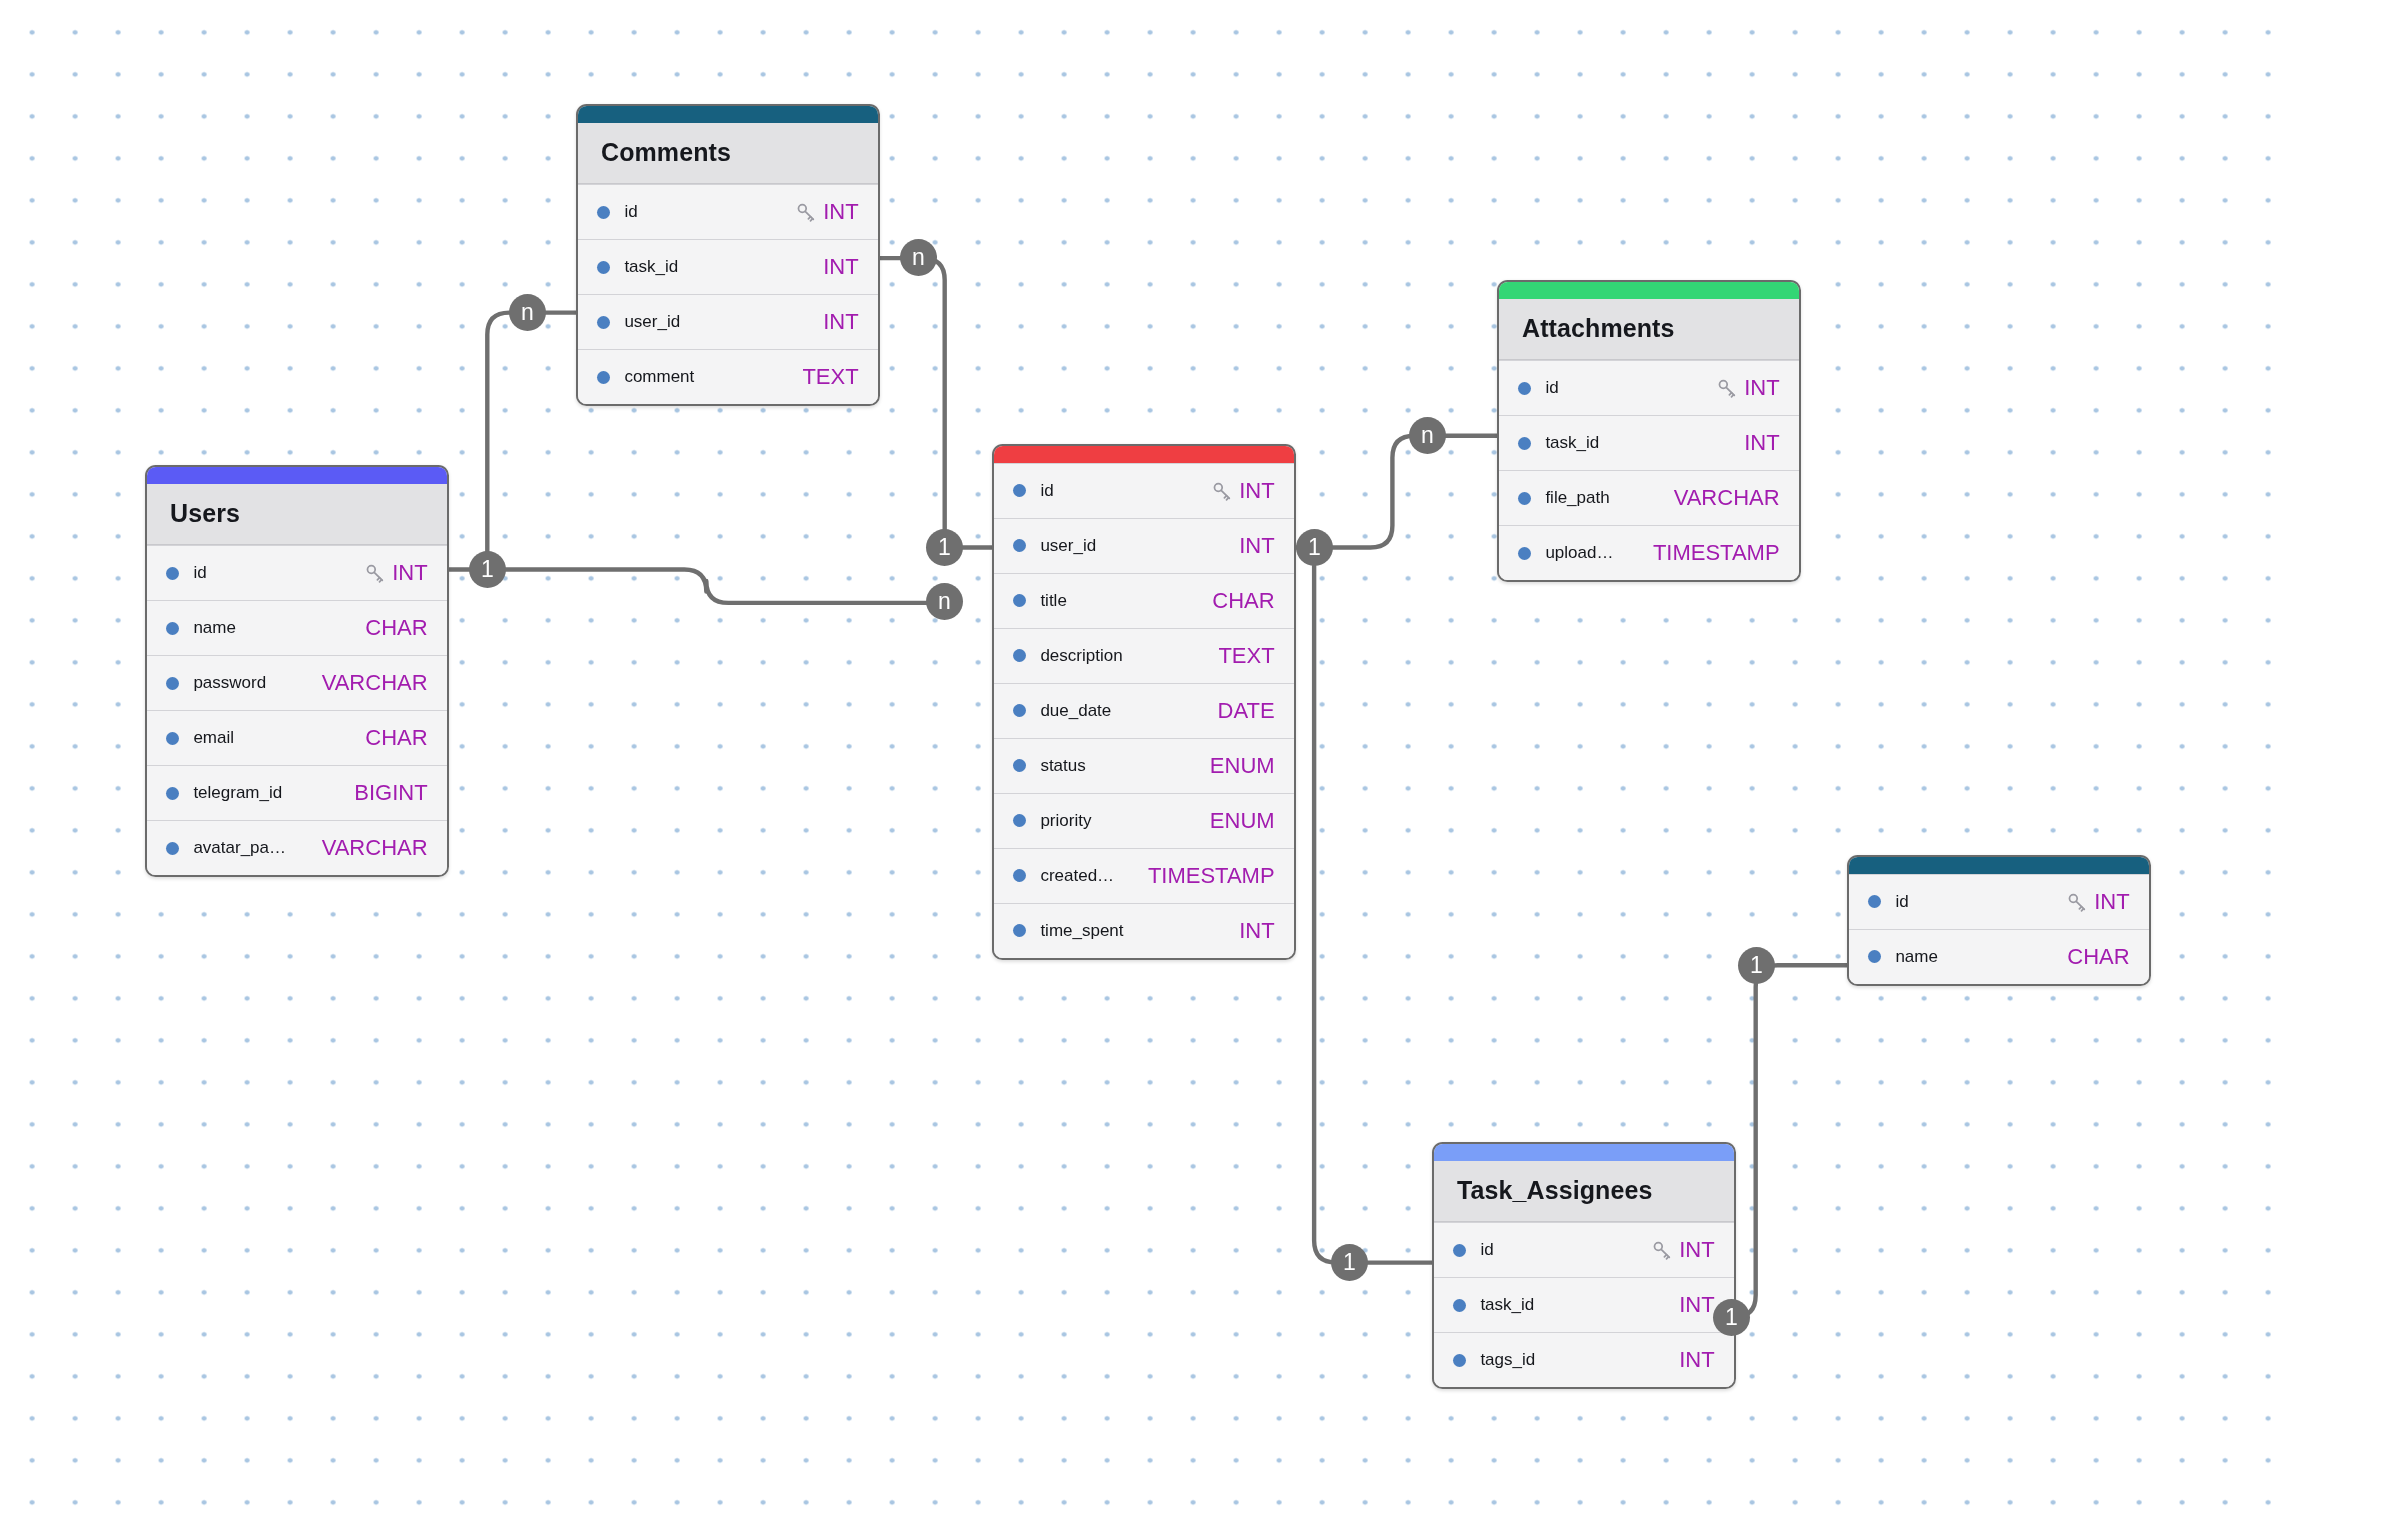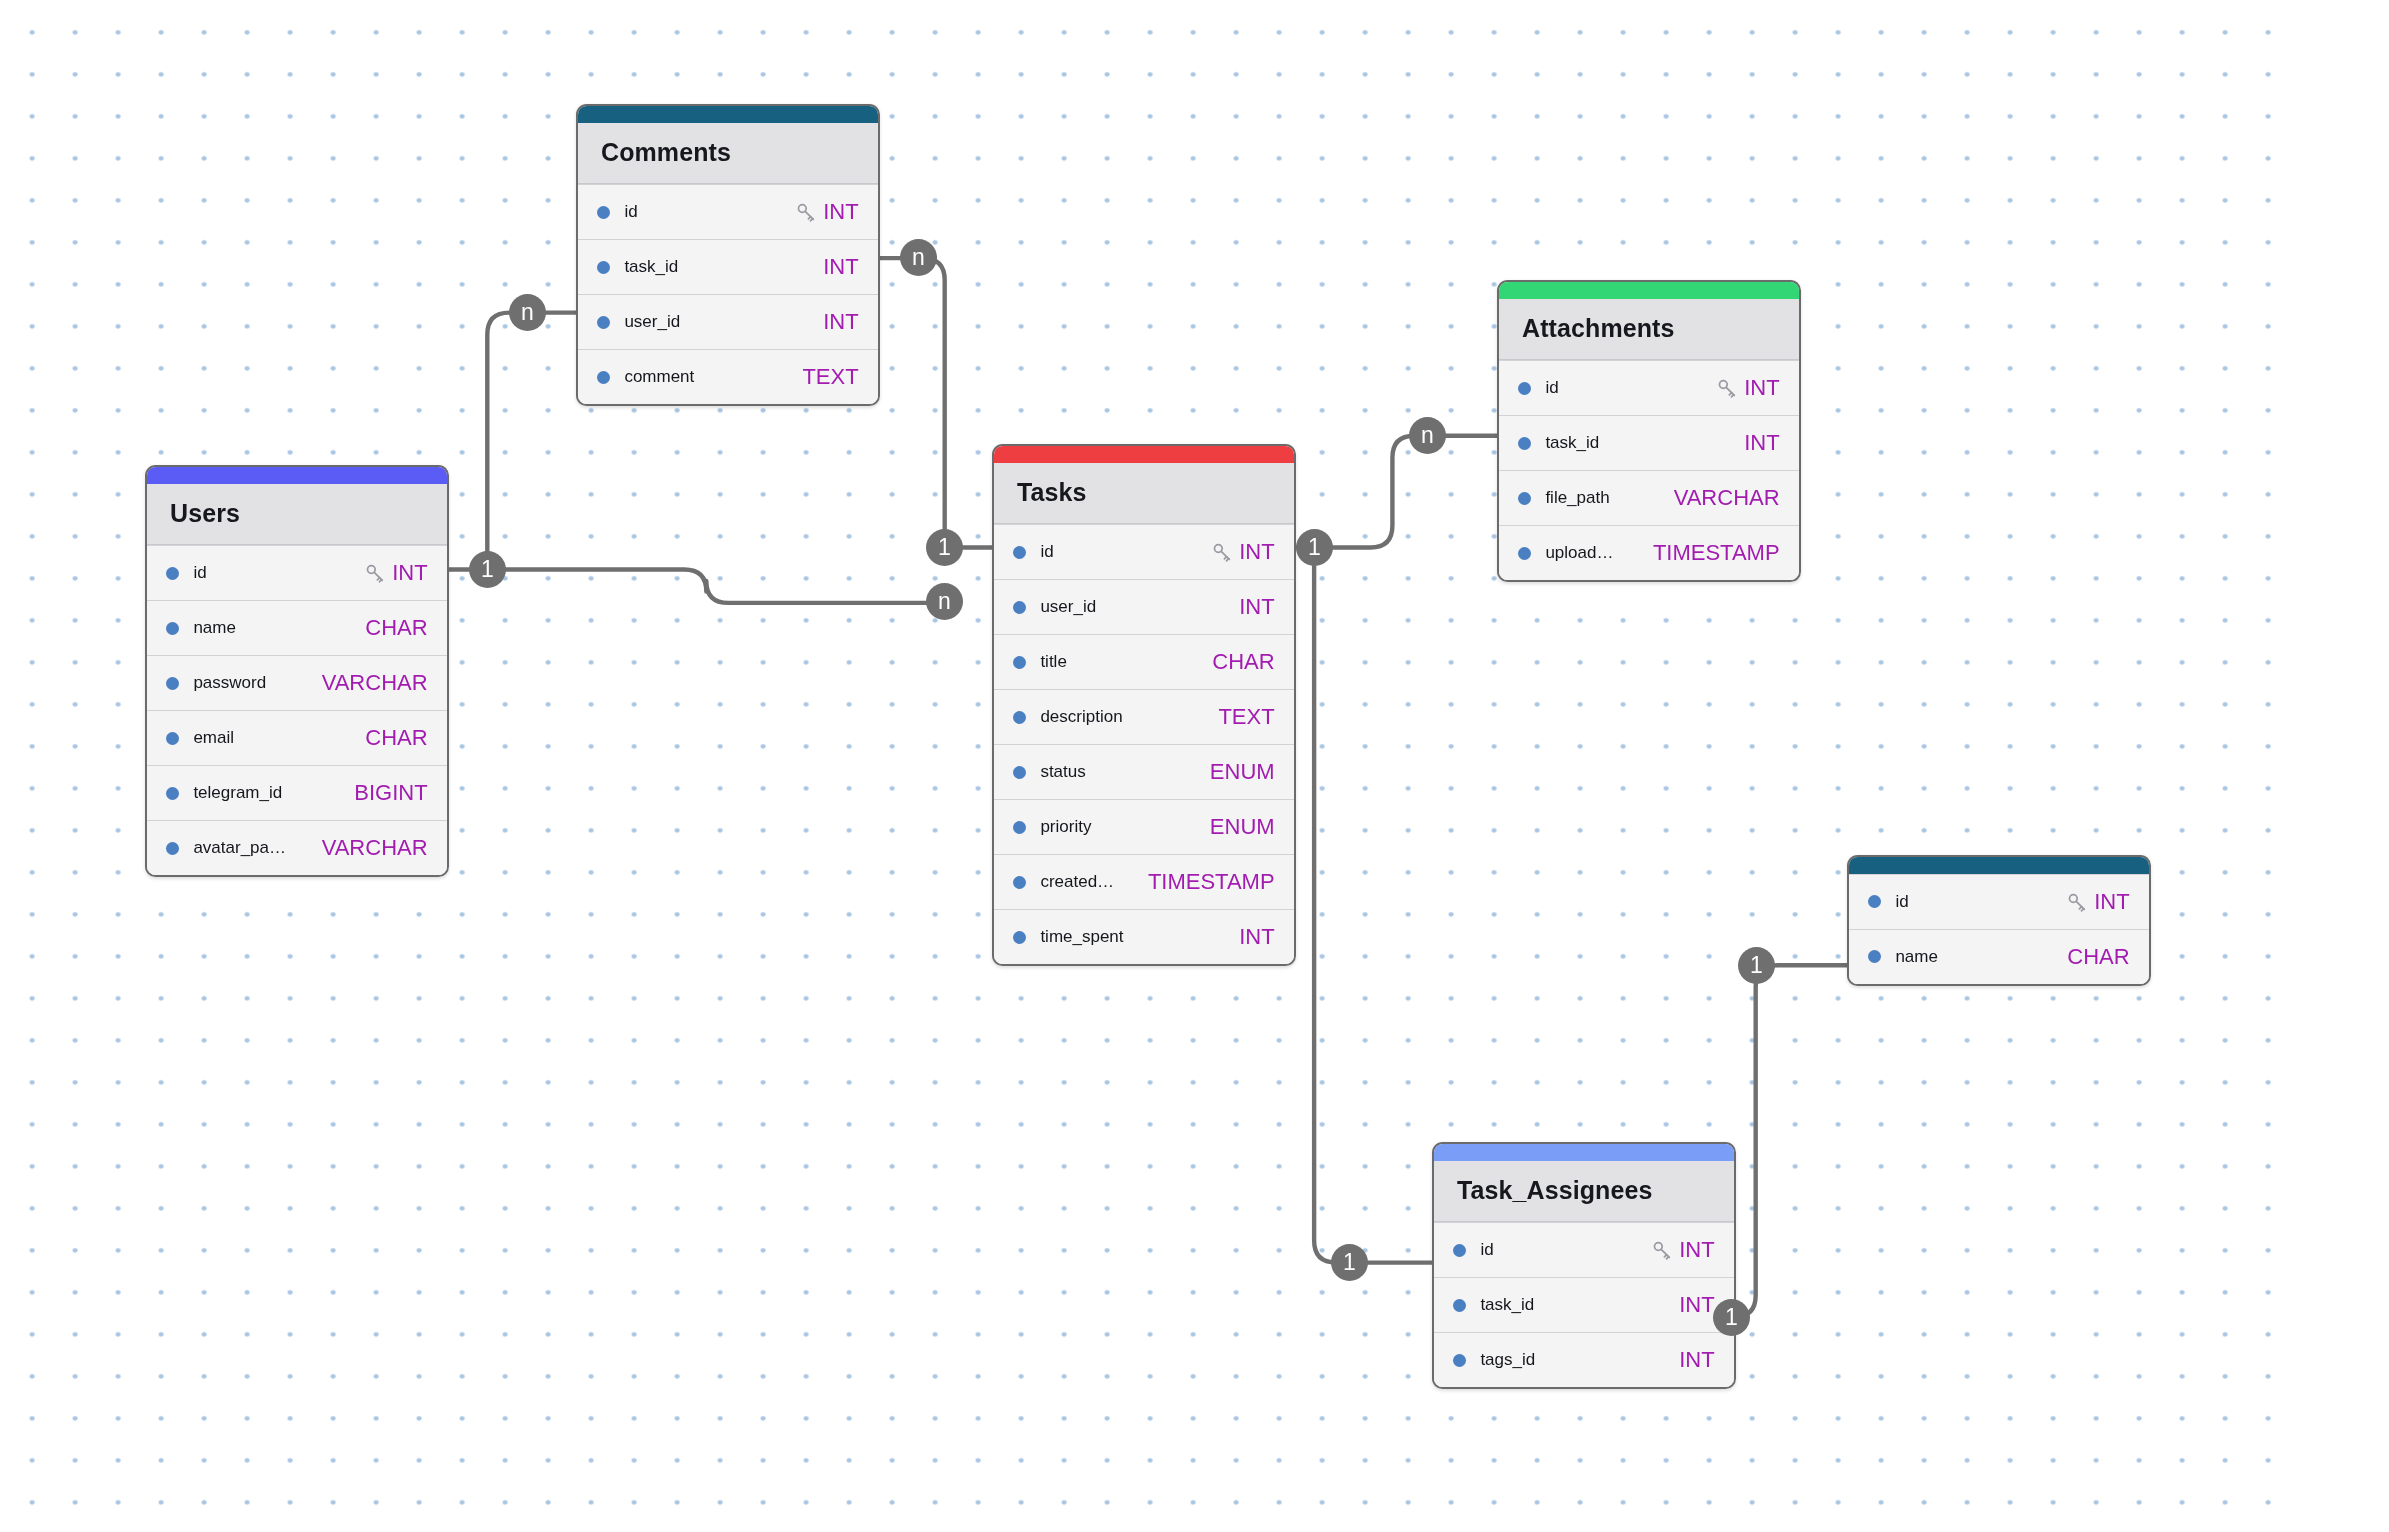--- a/index.html
+++ b/index.html
@@ -188,21 +188,20 @@
         <div class="row">
           <span class="dot"></span>
           <span class="fname">avatar_pa…</span>
           <span class="ftail">
             <span class="ftype">VARCHAR</span>
           </span>
         </div>
       </div>
       <div class="tbl" style="left: 992px; top: 444px; width: 304px;">
         <div class="accent" style="background: rgb(239, 62, 66);"></div>
-        <div class="tname">Tasks</div>
         <div class="row">
           <span class="dot"></span>
           <span class="fname">id</span>
           <span class="ftail">
             <span>
               <svg class="keyicon" viewBox="0 0 24 24" fill="none" stroke="#9a9aa2" stroke-width="1.9" stroke-linecap="round" stroke-linejoin="round">
                 <circle cx="8" cy="8.2" r="4.2"></circle>
                 <path d="M11.1 11.2 L20 20.1"></path>
                 <path d="M17 17 L14.6 19.4"></path>
                 <path d="M19.2 19.2 L16.9 21.6"></path>
@@ -223,20 +222,27 @@
           <span class="fname">title</span>
           <span class="ftail">
             <span class="ftype">CHAR</span>
           </span>
         </div>
         <div class="row">
           <span class="dot"></span>
           <span class="fname">description</span>
           <span class="ftail">
             <span class="ftype">TEXT</span>
+          </span>
+        </div>
+        <div class="row">
+          <span class="dot"></span>
+          <span class="fname">due_date</span>
+          <span class="ftail">
+            <span class="ftype">DATE</span>
           </span>
         </div>
         <div class="row">
           <span class="dot"></span>
           <span class="fname">status</span>
           <span class="ftail">
             <span class="ftype">ENUM</span>
           </span>
         </div>
         <div class="row">

